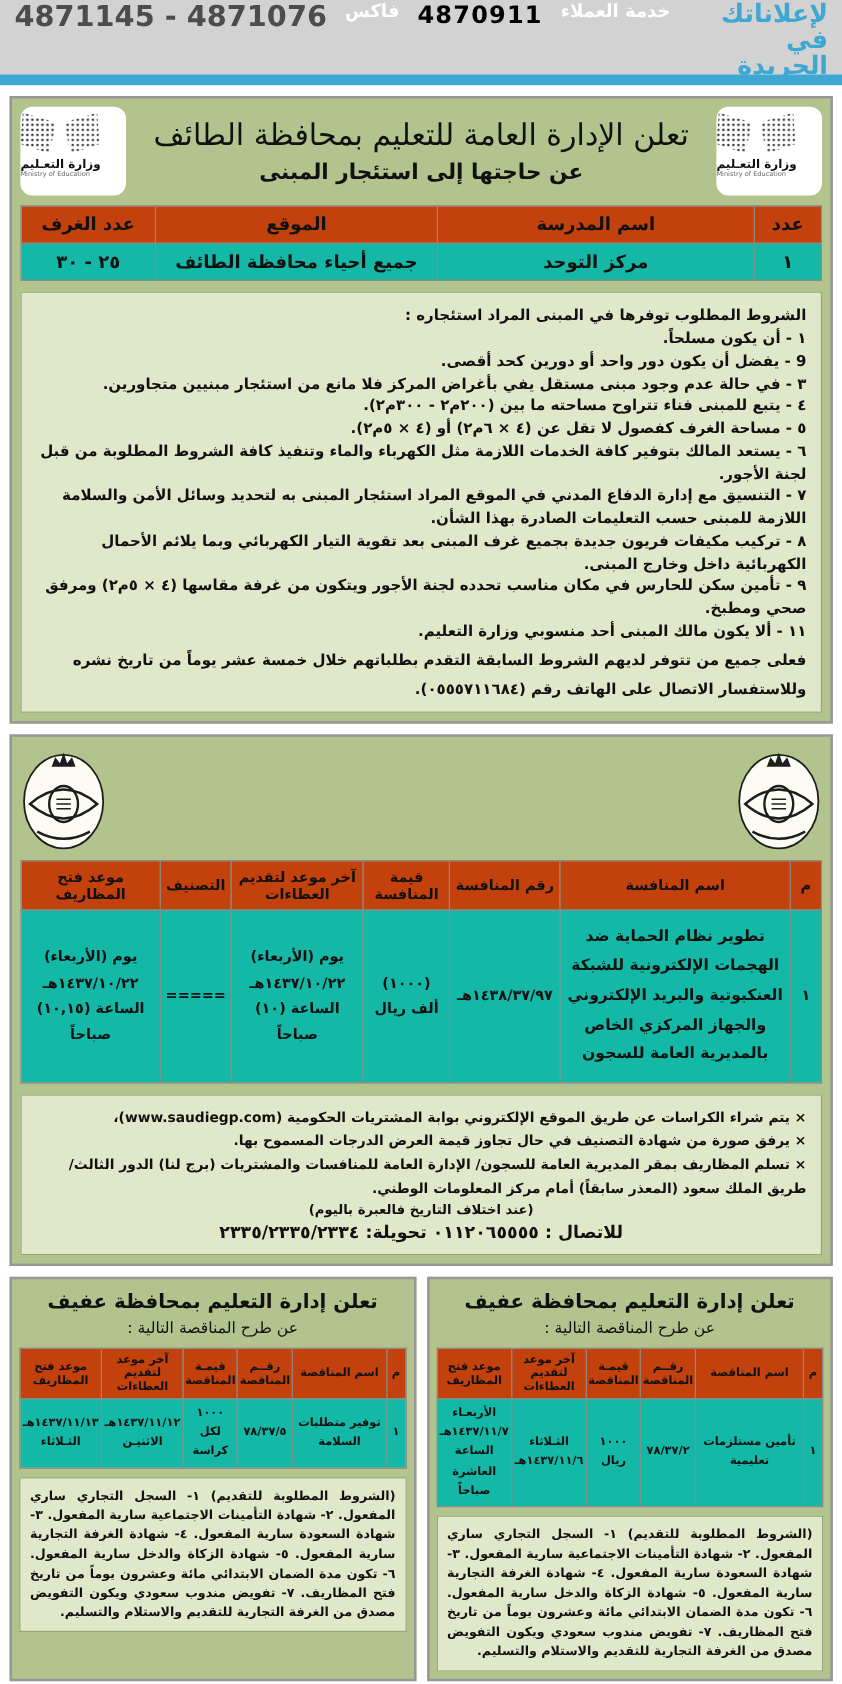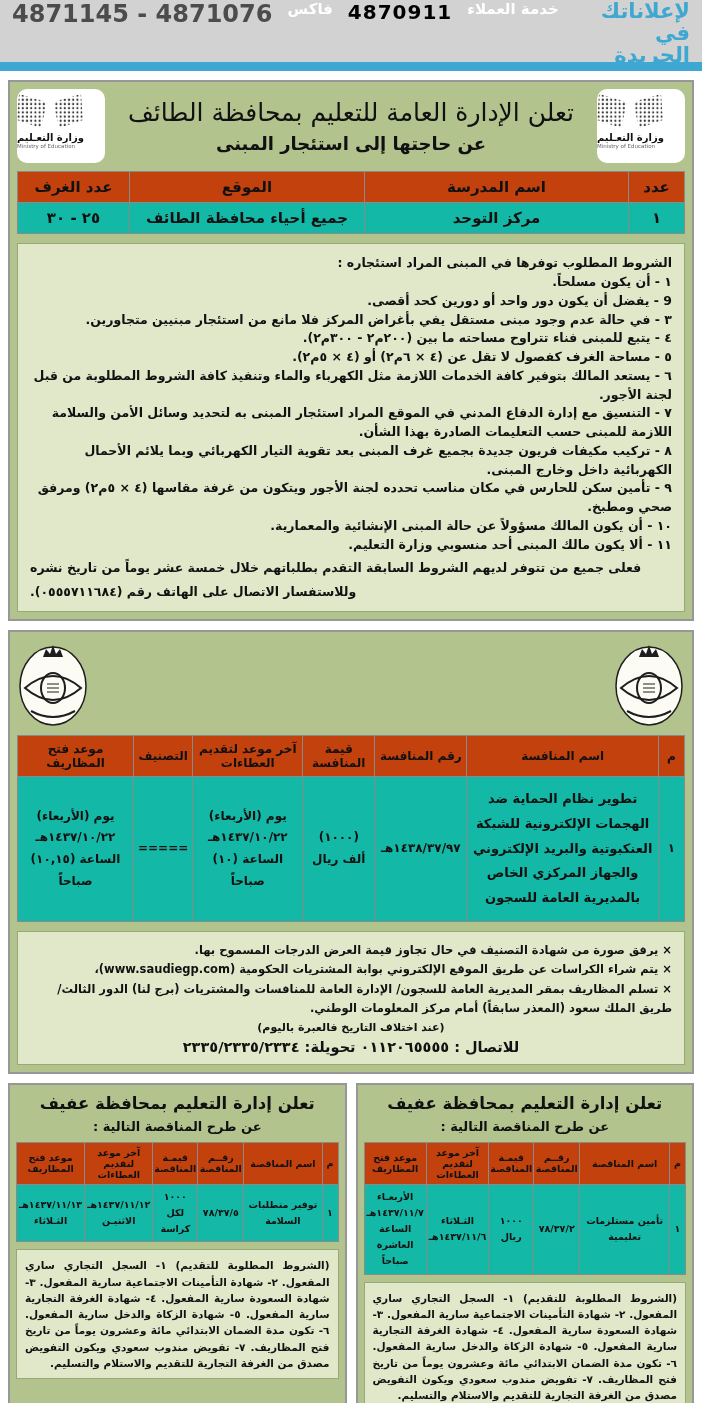--- a/index.html
+++ b/index.html
@@ -25,36 +25,36 @@
   
   table{width:100%;border-collapse:collapse;margin-top:8px;background:transparent}
   th,td{border:1px solid #8a8a8a;text-align:center;vertical-align:middle;font-weight:bold}
   th{background:#c2410c;padding:5px 3px}
   td{background:#14b8a6;padding:5px 3px}
   .taif-table th,.taif-table td{font-size:15px;padding:6px 4px}
   
   .panel{margin-top:9px;background:#e0e8c9;border:1px solid #98a877;padding:9px 12px;font-weight:bold}
   .cond-line{font-size:12.5px;line-height:1.5;text-align:right}
   .cond-title{font-size:12.5px;line-height:1.6;text-align:right}
-  .cond-footer{font-size:12.5px;line-height:1.6;text-align:left;margin-top:4px}
+  .cond-footer{font-size:12.5px;line-height:1.6;text-align:right;margin-top:4px}
   
   .pgd-title{font-size:28px;font-weight:bold}
   .pgd-subrow{font-size:17px;font-weight:bold;margin-top:8px}
   .pgd-site{direction:ltr;unicode-bidi:embed;font-size:20px;font-family:"DejaVu Serif",serif;font-weight:bold}
   .pgd-table th{font-size:12px;padding:6px 2px}
   .pgd-table td{font-size:12px;padding:10px 4px;line-height:1.8}
   .pgd-name{font-size:13px !important;line-height:1.9 !important}
   .note-line{font-size:11.5px;line-height:1.7;text-align:right}
   .note-center{font-size:11px;text-align:center;margin-top:2px}
   .contact-line{font-size:14.5px;text-align:center;margin-top:5px}
   
   .grid{display:flex;gap:9px;margin:0 8px 9px}
   .half{flex:1;border:2px solid #979797;background:#b2c38d;padding:6px;min-width:0}
   .half-title{font-size:16.5px;font-weight:bold;text-align:center;margin-top:3px}
-  .half-sub{font-size:13px;font-weight:bold;text-align:center;margin:6px 0 2px}
+  .half-sub{font-size:13px;font-weight:normal;text-align:center;margin:6px 0 2px}
   .mini th{font-size:9.5px;padding:4px 1px}
   .mini td{font-size:9.5px;padding:4px 2px;line-height:1.7}
   .half .panel{margin-top:7px;padding:7px 8px;font-size:10.5px;line-height:1.55;text-align:justify;text-align-last:right}
 </style>
 </head>
 <body>
 
 <div class="topbar">
   <div class="brand">
     <div>لإعلاناتك</div>
@@ -123,21 +123,20 @@
     <div class="cond-title">الشروط المطلوب توفرها في المبنى المراد استئجاره :</div>
     <div class="cond-line">١ - أن يكون مسلحاً.</div>
     <div class="cond-line">9 - يفضل أن يكون دور واحد أو دورين كحد أقصى.</div>
     <div class="cond-line">٣ - في حالة عدم وجود مبنى مستقل يفي بأغراض المركز فلا مانع من استئجار مبنيين متجاورين.</div>
     <div class="cond-line">٤ - يتبع للمبنى فناء تتراوح مساحته ما بين (٢٠٠م٢ - ٣٠٠م٢).</div>
     <div class="cond-line">٥ - مساحة الغرف كفصول لا تقل عن (٤ × ٦م٢) أو (٤ × ٥م٢).</div>
     <div class="cond-line">٦ - يستعد المالك بتوفير كافة الخدمات اللازمة مثل الكهرباء والماء وتنفيذ كافة الشروط المطلوبة من قبل لجنة الأجور.</div>
     <div class="cond-line">٧ - التنسيق مع إدارة الدفاع المدني في الموقع المراد استئجار المبنى به لتحديد وسائل الأمن والسلامة اللازمة للمبنى حسب التعليمات الصادرة بهذا الشأن.</div>
     <div class="cond-line">٨ - تركيب مكيفات فريون جديدة بجميع غرف المبنى بعد تقوية التيار الكهربائي وبما يلائم الأحمال الكهربائية داخل وخارج المبنى.</div>
     <div class="cond-line">٩ - تأمين سكن للحارس في مكان مناسب تحدده لجنة الأجور ويتكون من غرفة مقاسها (٤ × ٥م٢) ومرفق صحي ومطبخ.</div>
-    <div class="cond-line">١٠ - أن يكون المالك مسؤولاً عن حالة المبنى الإنشائية والمعمارية.</div>
     <div class="cond-line">١١ - ألا يكون مالك المبنى أحد منسوبي وزارة التعليم.</div>
     <div class="cond-footer">فعلى جميع من تتوفر لديهم الشروط السابقة التقدم بطلباتهم خلال خمسة عشر يوماً من تاريخ نشره</div>
     <div class="cond-footer">وللاستفسار الاتصال على الهاتف رقم (٠٥٥٥٧١١٦٨٤).</div>
   </div>
 </div>
 
 <div class="sec">
   <div class="sec-head">
     <svg width="72" height="88" viewBox="0 0 72 88">
       <ellipse cx="36" cy="47" rx="33" ry="39" fill="#fcfcf5" stroke="#1e1e1e" stroke-width="1.5"></ellipse>
@@ -183,22 +182,22 @@
       <td>١٤٣٨/٣٧/٩٧هـ</td>
       <td>(١٠٠٠) ألف ريال</td>
       <td>يوم (الأربعاء) ١٤٣٧/١٠/٢٢هـ الساعة (١٠) صباحاً</td>
       <td>=====</td>
       <td>يوم (الأربعاء) ١٤٣٧/١٠/٢٢هـ الساعة (١٠,١٥) صباحاً</td>
     </tr>
   </tbody>
     </table>
 
   <div class="panel">
+    <div class="note-line">× يتم شراء الكراسات عن طريق الموقع الإلكتروني بوابة المشتريات الحكومية (www.saudiegp.com)،</div>
     <div class="note-line">× يرفق صورة من شهادة التصنيف في حال تجاوز قيمة العرض الدرجات المسموح بها.</div>
-    <div class="note-line">× يتم شراء الكراسات عن طريق الموقع الإلكتروني بوابة المشتريات الحكومية (www.saudiegp.com)،</div>
     <div class="note-line">× تسلم المظاريف بمقر المديرية العامة للسجون/ الإدارة العامة للمنافسات والمشتريات (برج لنا) الدور الثالث/ طريق الملك سعود (المعذر سابقاً) أمام مركز المعلومات الوطني.</div>
     <div class="note-center">(عند اختلاف التاريخ فالعبرة باليوم)</div>
     <div class="contact-line">للاتصال : ٠١١٢٠٦٥٥٥٥ تحويلة: ٢٣٣٥/٢٣٣٥/٢٣٣٤</div>
   </div>
 </div>
 
 <div class="grid">
 
   <div class="half">
     <div class="half-title">تعلن إدارة التعليم بمحافظة عفيف</div>

